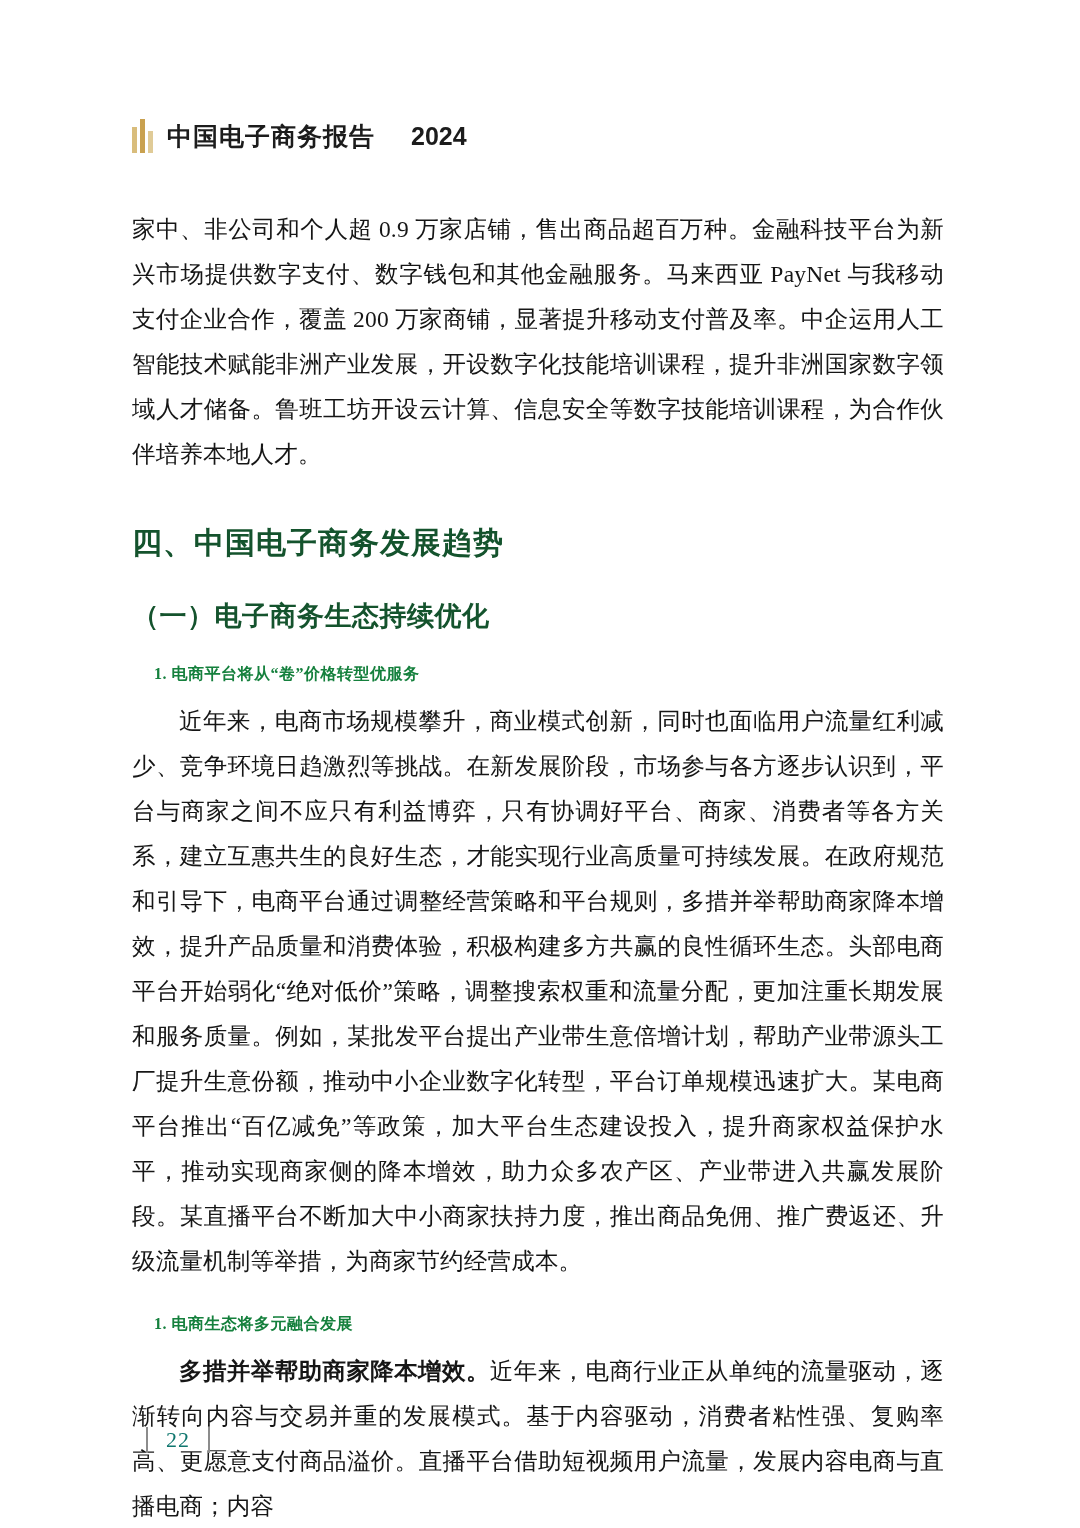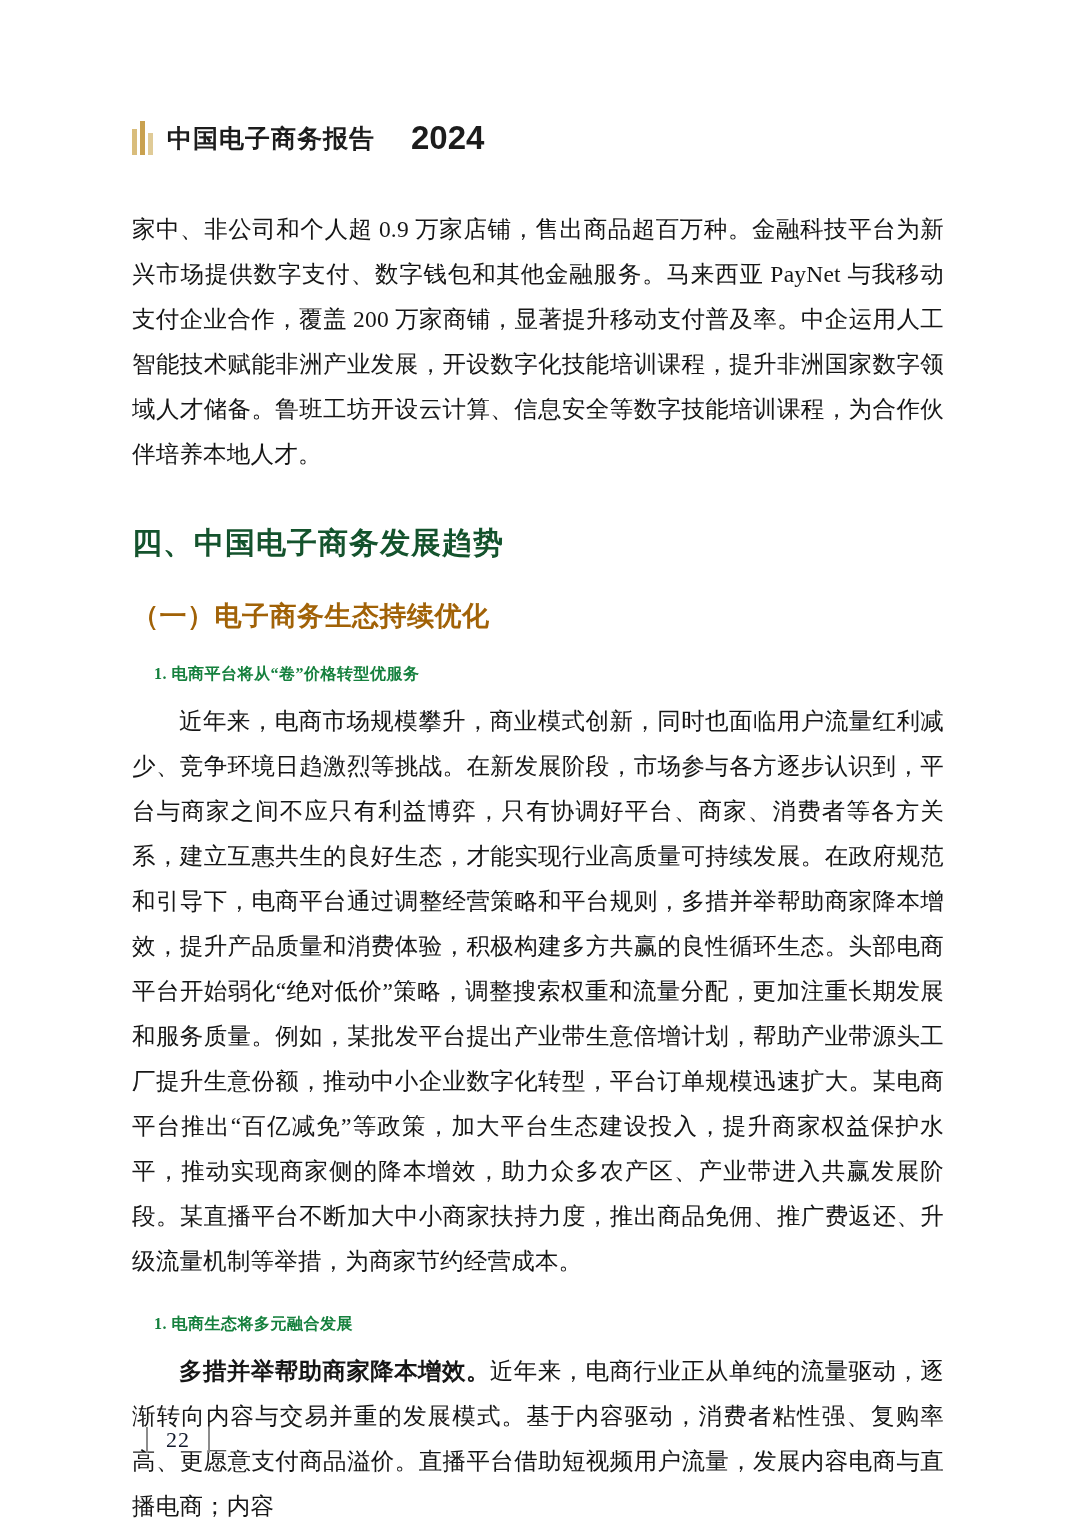--- a/index.html
+++ b/index.html
@@ -51,21 +51,21 @@
   .header-title {
     font-family: "Liberation Sans", "DejaVu Sans", sans-serif;
     font-weight: bold;
     font-size: 25px;
     letter-spacing: 1px;
     color: #1c1c1c;
   }
   .header-year {
     font-family: "Liberation Sans", "DejaVu Sans", sans-serif;
     font-weight: bold;
-    font-size: 33px;
+    font-size: 25px;
     color: #1c1c1c;
     margin-left: 22px;
   }
 
   
   .content {
     position: absolute;
     left: 132px;
     top: 196px;
     width: 812px;
@@ -88,21 +88,21 @@
     margin: 46px 0 26px 0;
     letter-spacing: 1px;
     color: #14532d;
   }
   h3.subsection {
     font-family: "Liberation Sans", "DejaVu Sans", sans-serif;
     font-weight: bold;
     font-size: 27px;
     margin: 34px 0 22px 0;
     letter-spacing: 0.5px;
-    color: #a16207;
+    color: #14532d;
   }
   h4.item {
     font-family: Liberation Serif, serif;
     font-weight: bold;
     font-size: 16px;
     margin: 30px 0 14px 22px;
     letter-spacing: 0.5px;
     color: #15803d;
   }
   .lead {
@@ -110,21 +110,21 @@
   }
 
   
   .footer {
     position: absolute;
     left: 132px;
     bottom: 86px;
     display: flex;
     align-items: center;
     gap: 18px;
-    color: #0f172a;
+    color: #0f766e;
     font-size: 22px;
     font-family: "Liberation Serif", "DejaVu Serif", serif;
     padding-left: 14px;
   }
   .footer .rule {
     display: inline-block;
     width: 2px;
     height: 26px;
     background: #8c8c8c;
   }

